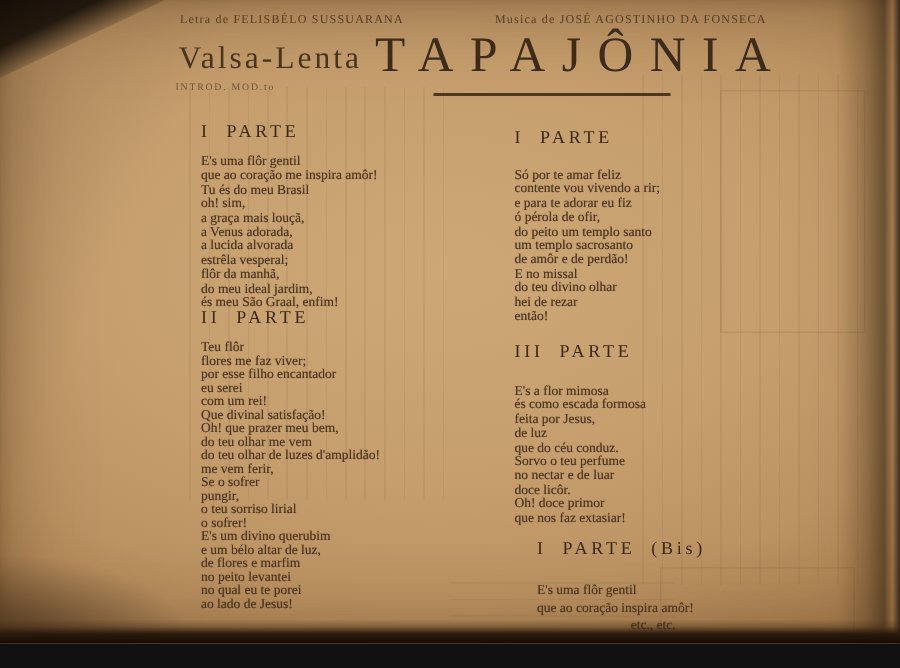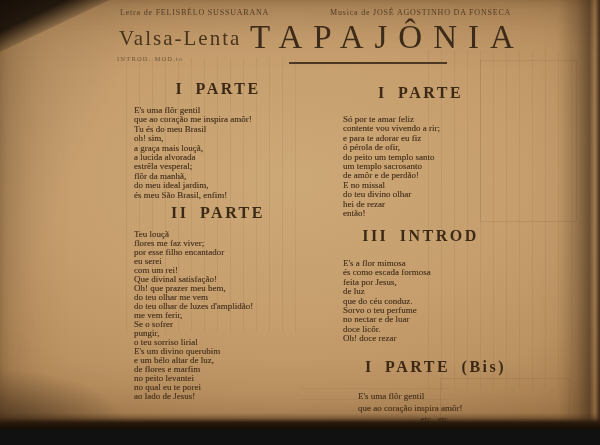--- a/index.html
+++ b/index.html
@@ -27,21 +27,21 @@
               letter-spacing:2px; color:#49351f; white-space:nowrap;margin-left:22px; }
   .tempo { position:absolute; left:117px; top:55px; font-size:6.5px;
            letter-spacing:1.2px; color:#6f5638; white-space:nowrap; }
   .title { position:absolute; left:250px; top:19px; font-size:33px;
            letter-spacing:11px; color:#3d2c1b; white-space:nowrap; }
   .title-underline { position:absolute; left:289px; top:62px; width:158px;
                      height:2px; background:#4c3823; }
 
   
   .section { position:absolute; }
-  .section h3 { margin:0; font-size:16px; font-weight:bold; text-align:center;
+  .section h3 { margin:0; font-size:12px; font-weight:normal; 
                 letter-spacing:2.5px; word-spacing:5px; color:#3c2a16;
                 white-space:nowrap; }
   .lines { margin-top:8px; }
   .lines p { margin:0; font-size:9px; line-height:9.4px; color:#4c3621;
              text-shadow:0 0 0.5px rgba(80,58,36,0.65); white-space:nowrap; }
   #secL1 { left:134px; top:80px;  width:168px; }
   #secL2 { left:134px; top:204px; width:168px; }
   #secL2 .lines p { line-height:9.0px; }
   #secR1 { left:343px; top:84px;  width:155px; }
   #secR1 .lines { margin-top:13px; }
@@ -84,43 +84,45 @@
   <div class="title-underline"></div>
 
   <div class="section" id="secL1">
     <h3>I PARTE</h3>
     <div class="lines">
         <p>E's uma flôr gentil</p>
         <p>que ao coração me inspira amôr!</p>
         <p>Tu és do meu Brasil</p>
         <p>oh! sim,</p>
         <p>a graça mais louçã,</p>
+        <p>a Venus adorada,</p>
         <p>a lucida alvorada</p>
         <p>estrêla vesperal;</p>
         <p>flôr da manhã,</p>
         <p>do meu ideal jardim,</p>
-        <p>és meu São Brasil, enfim!</p>
+        <p>és meu São Graal, enfim!</p>
       </div>
   </div>
   <div class="section" id="secL2">
     <h3>II PARTE</h3>
     <div class="lines">
-        <p>Teu louçã</p>
+        <p>Teu flôr</p>
         <p>flores me faz viver;</p>
         <p>por esse filho encantador</p>
         <p>eu serei</p>
         <p>com um rei!</p>
         <p>Que divinal satisfação!</p>
         <p>Oh! que prazer meu bem,</p>
         <p>do teu olhar me vem</p>
         <p>do teu olhar de luzes d'amplidão!</p>
         <p>me vem ferir,</p>
         <p>Se o sofrer</p>
         <p>pungir,</p>
         <p>o teu sorriso lirial</p>
+        <p>o sofrer!</p>
         <p>E's um divino querubim</p>
         <p>e um bélo altar de luz,</p>
         <p>de flores e marfim</p>
         <p>no peito levantei</p>
         <p>no qual eu te porei</p>
         <p>ao lado de Jesus!</p>
       </div>
   </div>
 
   <div class="section" id="secR1">
@@ -133,31 +135,32 @@
         <p>do peito um templo santo</p>
         <p>um templo sacrosanto</p>
         <p>de amôr e de perdão!</p>
         <p>E no missal</p>
         <p>do teu divino olhar</p>
         <p>hei de rezar</p>
         <p>então!</p>
       </div>
   </div>
   <div class="section" id="secR2">
-    <h3>III INTROD</h3>
+    <h3>III PARTE</h3>
     <div class="lines">
         <p>E's a flor mimosa</p>
         <p>és como escada formosa</p>
         <p>feita por Jesus,</p>
         <p>de luz</p>
         <p>que do céu conduz.</p>
         <p>Sorvo o teu perfume</p>
         <p>no nectar e de luar</p>
         <p>doce licôr.</p>
-        <p>Oh! doce rezar</p>
+        <p>Oh! doce primor</p>
+        <p>que nos faz extasiar!</p>
       </div>
   </div>
   <div class="section" id="secR3">
     <h3>I PARTE (Bis)</h3>
     <div class="lines">
         <p>E's uma flôr gentil</p>
         <p>que ao coração inspira amôr!</p>
         <p>etc., etc.</p>
       </div>
   </div>

